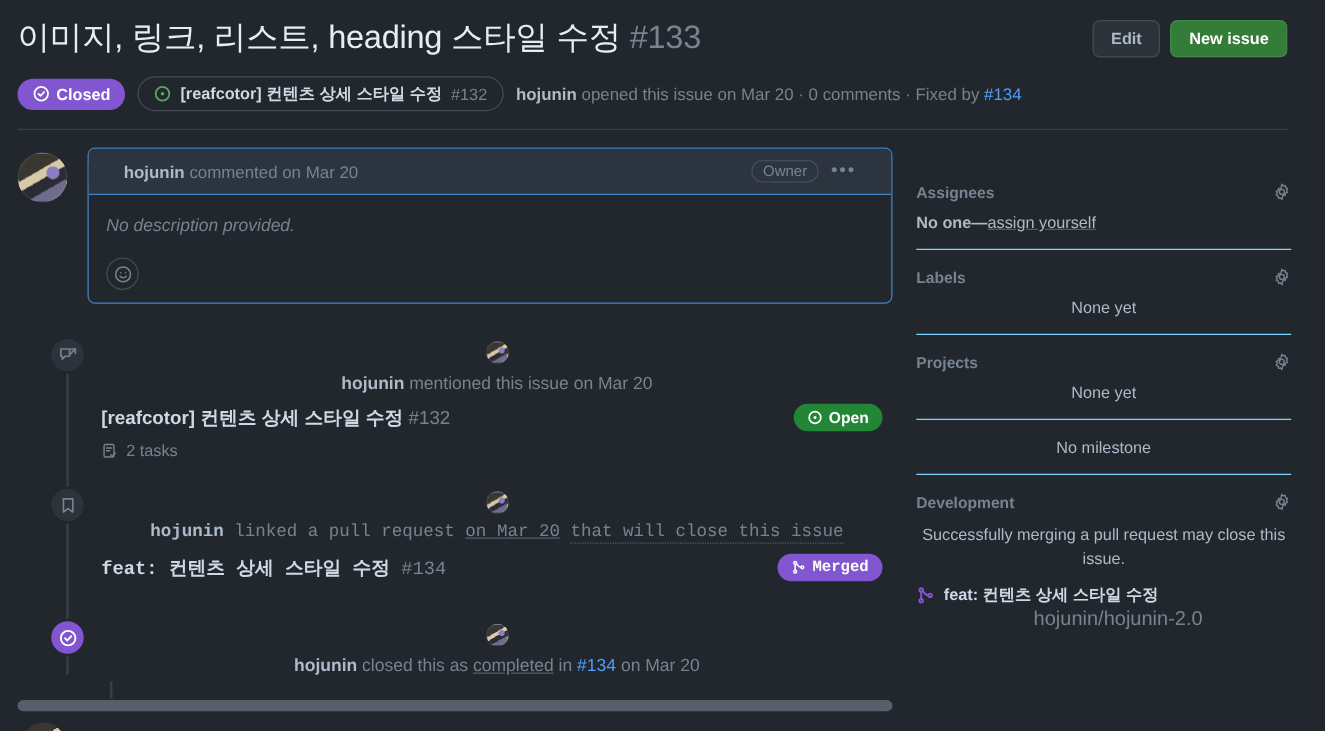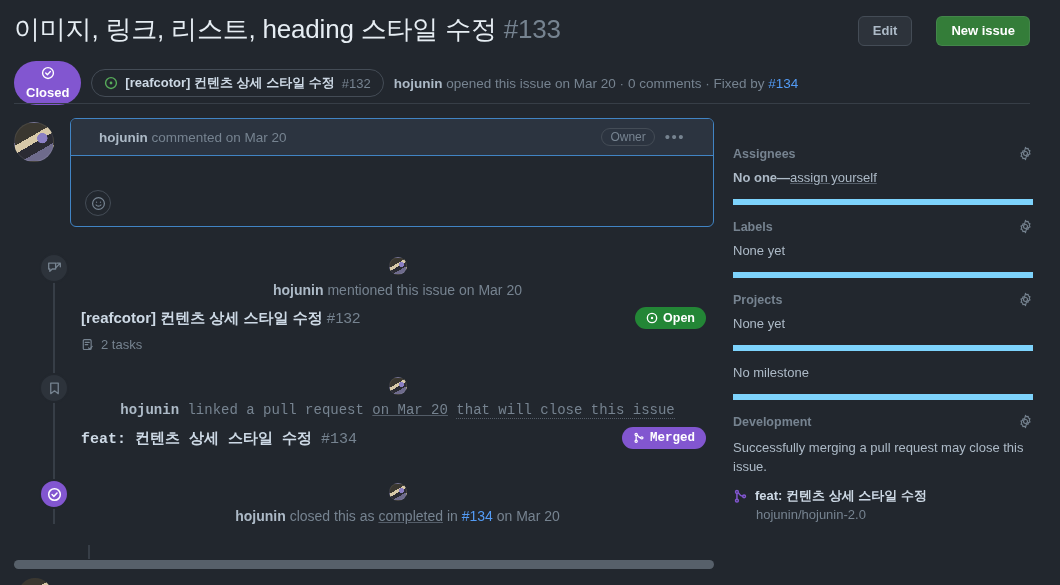--- a/index.html
+++ b/index.html
@@ -15,40 +15,40 @@
   
   .title-row {
     position: absolute; left: 14px; top: 12px; width: 1016px;
     display: flex; align-items: flex-start; justify-content: space-between;
   }
   .issue-title {
     font-size: 26px; line-height: 34px; font-weight: 400;
     color: #e6edf3; letter-spacing: -0.2px; white-space: nowrap;
   }
   .issue-number { color: #768390; font-weight: 400; }
-  .title-actions { display: flex; gap: 24px; align-items: flex-start; margin-top: 4px; }
+  .title-actions { display: flex; gap: 8px; align-items: flex-start; margin-top: 4px; }
   .btn {
     font-size: 13px; font-weight: 600; line-height: 18px;
     padding: 5px 14px; border-radius: 6px; cursor: pointer;
     white-space: nowrap;
   }
   .btn-edit { background: #2d333b; color: #adbac7; border: 1px solid #444c56; }
   .btn-new { background: #347d39; color: #ffffff; border: 1px solid rgba(205,217,229,0.1); }
 
   
   .meta-row {
     position: absolute; left: 14px; top: 61px;
     display: flex; align-items: center; gap: 10px;
     font-size: 13.5px; color: #768390;
   }
   .state-badge {
     display: inline-flex; align-items: center; gap: 5px;
     background: #8256d0; color: #fff;
     font-size: 13px; font-weight: 600;
-    padding: 5px 12px; border-radius: 999px; flex-direction: column;
+    padding: 5px 12px; border-radius: 999px;
   }
   .subissue-chip {
     display: inline-flex; align-items: center; gap: 7px;
     border: 1px solid #444c56; border-radius: 999px;
     padding: 4px 12px; font-size: 13px; color: #cdd9e5; font-weight: 600;
     white-space: nowrap;
   }
   .subissue-chip .num { color: #768390; font-weight: 400; }
   .meta-text { white-space: nowrap; }
   .meta-text b { color: #adbac7; font-weight: 600; }
@@ -153,33 +153,33 @@
   }
   .pill-open { background: #238636; }
   .pill-merged { background: #8256d0; }
   .tasks-line {
     display: flex; align-items: flex-end; gap: 6px;
     margin-top: 8px; font-size: 13px; color: #768390;
   }
 
   
   .side-section { padding-bottom: 14px; }
-  .side-section + .side-section { border-top: 6px solid #7dd3fc; padding-top: 14px; }
+  .side-section + .side-section { border-top: 1px solid #7dd3fc; padding-top: 14px; text-align: center; }
   .side-head {
     display: flex; align-items: center; justify-content: space-between;
     margin-bottom: 9px;
   }
   .side-title { font-size: 12.5px; font-weight: 600; color: #768390; }
   .gear { color: #768390; cursor: pointer; display: flex; }
   .side-value { font-size: 13px; color: #adbac7; }
   .side-value b { font-weight: 600; color: #adbac7; }
   .dev-text { font-size: 13px; color: #adbac7; line-height: 19px; }
   .dev-pr { display: flex; align-items: flex-start; gap: 7px; margin-top: 11px; }
   .dev-pr-title { font-size: 13px; font-weight: 600; color: #cdd9e5; }
-  .dev-pr-repo { font-size: 13px; color: #768390; margin-top: 2px; margin-left: 23px; }
+  .dev-pr-repo { font-size: 16px; color: #768390; margin-top: 2px; margin-left: 23px; }
 
   
   .hscroll-track {
     position: absolute; left: 14px; top: 560px; width: 700px; height: 9px;
     background: transparent;
   }
   .hscroll-thumb {
     position: absolute; left: 14px; top: 560px; width: 700px; height: 9px;
     background: #57606a; border-radius: 5px;
   }
@@ -255,20 +255,21 @@
             <div>
               <b>hojunin</b>
               <span>commented on Mar 20</span>
             </div>
             <div class="head-right">
               <span class="owner-badge">Owner</span>
               <span class="kebab">•••</span>
             </div>
           </div>
           <div class="comment-body">
+            <div class="no-desc">No description provided.</div>
             <div class="reaction-btn">
               <svg width="15" height="15" viewBox="0 0 16 16" fill="none" stroke="currentColor" stroke-width="1.3">
                 <circle cx="8" cy="8" r="6.3"></circle>
                 <circle cx="5.9" cy="6.6" r="0.7" fill="currentColor" stroke="none"></circle>
                 <circle cx="10.1" cy="6.6" r="0.7" fill="currentColor" stroke="none"></circle>
                 <path d="M5.4 9.6c.7.9 1.6 1.3 2.6 1.3s1.9-.4 2.6-1.3" stroke-linecap="round"></path>
               </svg>
             </div>
           </div>
         </div>

